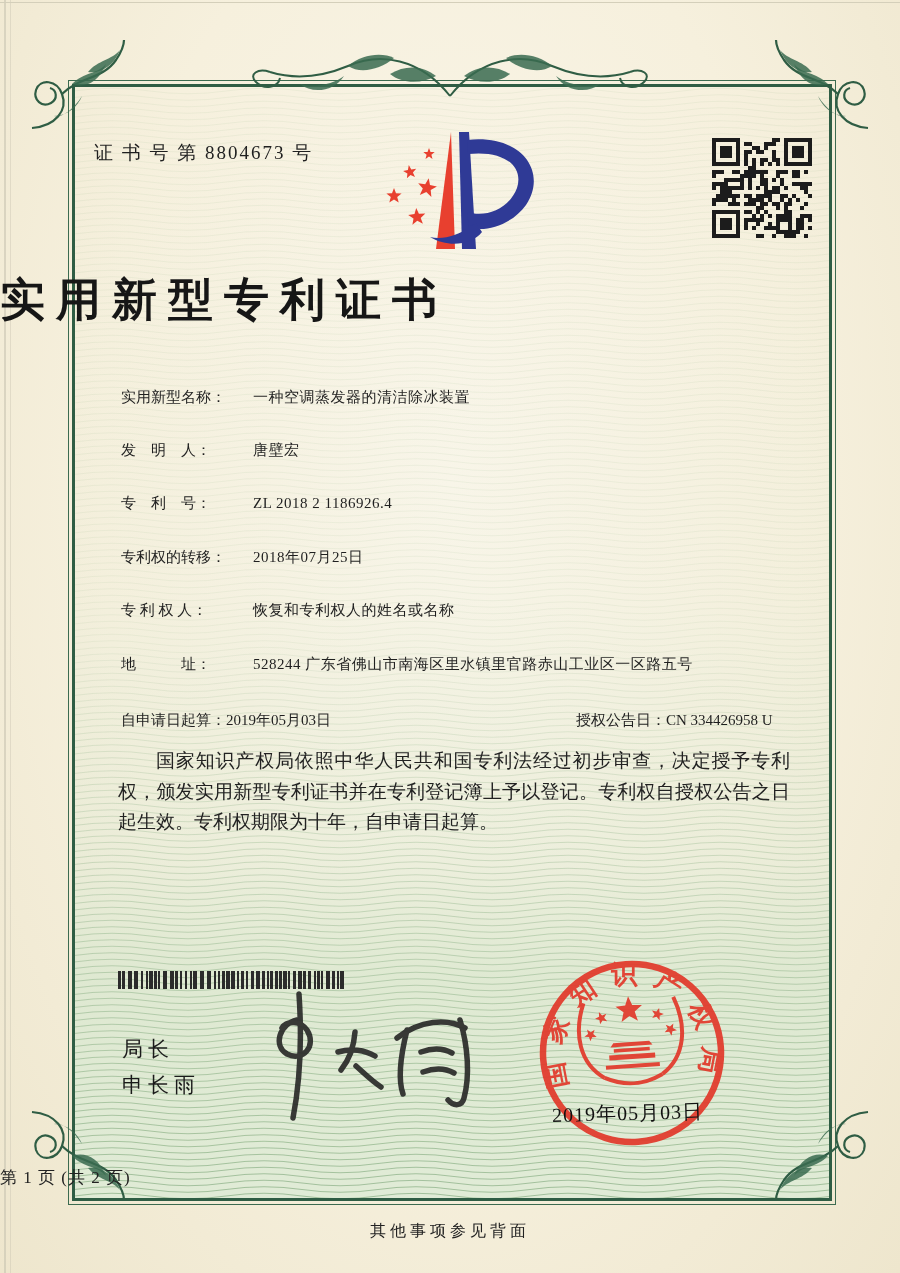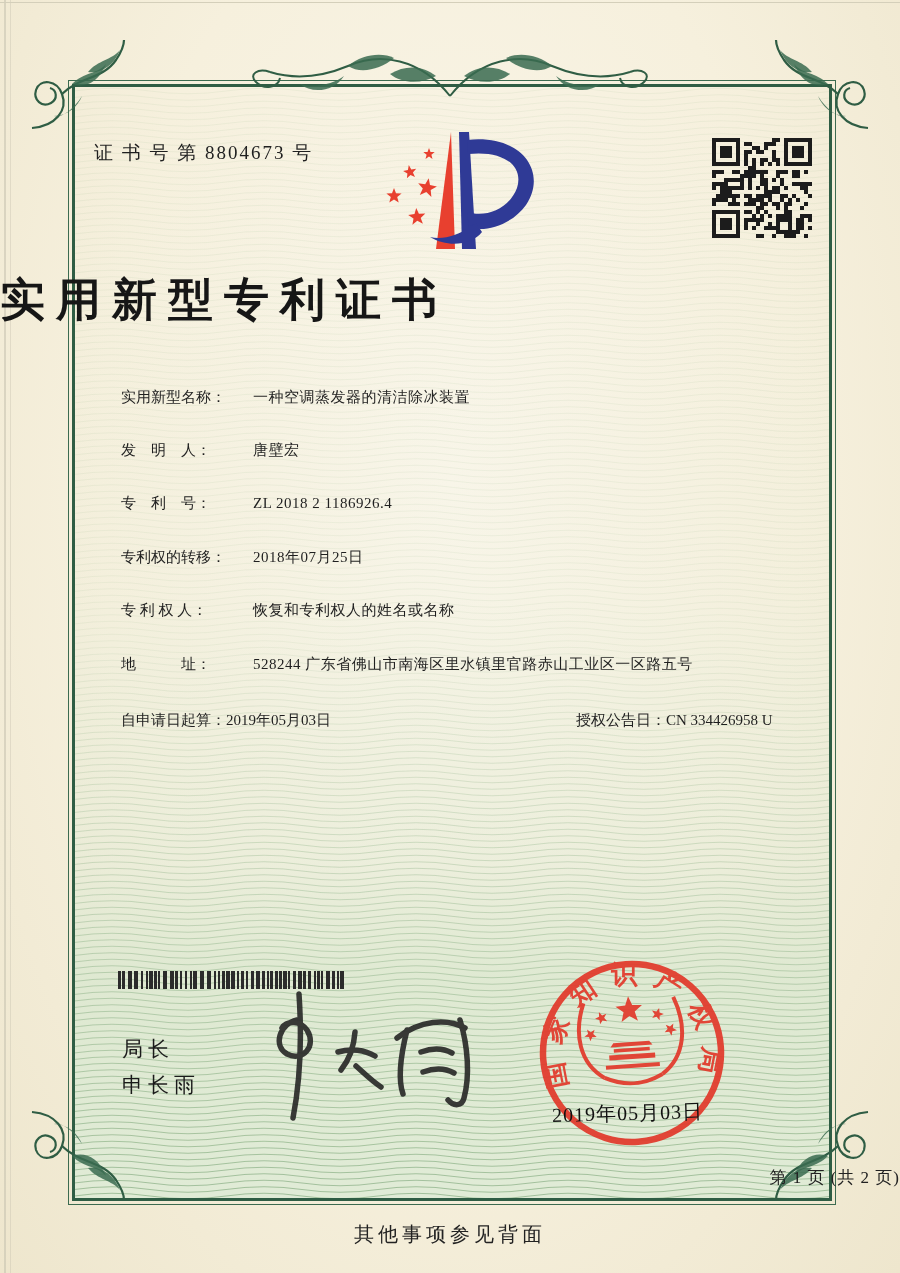--- a/index.html
+++ b/index.html
@@ -46,24 +46,24 @@
   .paras{position:absolute;left:118px;top:746px;width:672px;font-size:19px;line-height:30.5px;
          text-align:justify;color:#222;}
   .paras p{margin:0;text-indent:2em;}
   #barcode{position:absolute;left:118px;top:971px;}
   .signer{position:absolute;left:122px;top:1033px;font-family:Liberation Mono, monospace;
           font-size:21px;letter-spacing:5px;line-height:36px;color:#1a1a1a;}
   #signature{position:absolute;left:235px;top:980px;}
   .seal{position:absolute;left:535px;top:956px;width:194px;height:194px;transform:rotate(-4deg);opacity:.93;}
   .seal-date{position:absolute;left:552px;top:1100px;font-size:20px;color:#111;
              letter-spacing:1px;transform:rotate(-1.5deg);white-space:nowrap;}
-  .pagination{position:absolute;left:0;width:900px;top:1166px;text-align:right;
+  .pagination{position:absolute;left:0;width:900px;top:1166px;text-align:left;
               font-size:17px;letter-spacing:1px;color:#222;}
   .back-note{position:absolute;left:0;width:900px;top:1221px;text-align:center;
-             font-size:20px;letter-spacing:4px;color:#222;}
+             font-size:16px;letter-spacing:4px;color:#222;}
 </style>
 </head>
 <body>
 
 <div class="scan-line scan-l1"></div>
 <div class="scan-line scan-l2"></div>
 <div class="scan-top"></div>
 
 <div class="frame-tint"></div>
 <svg id="guilloche" width="756" height="1113">
@@ -622,20 +622,21 @@
 </div>
 <div class="frow" style="top:650px">
   <span class="flabel">地　　　址：</span><span class="fvalue fvalue-wrap">528244 广东省佛山市南海区里水镇里官路赤山工业区一区路五号</span>
 </div>
 <div class="frow" style="top:706px">
   <span>自申请日起算：</span><span>2019年05月03日</span>
   <span class="grant-no"><span>授权公告日：</span><span>CN 334426958 U</span></span>
 </div>
 
 <div class="paras">
+  <p>国家知识产权局依照中华人民共和国专利法经过初步审查，决定授予专利权，颁发实用新型专利证书并在专利登记簿上予以登记。专利权自授权公告之日起生效。专利权期限为十年，自申请日起算。</p>
 </div>
 
 <svg id="barcode" width="232" height="18" viewBox="0 0 232 18">
   <g id="barcode-g" fill="#2b2b2b" shape-rendering="crispEdges">
       <rect x="0" y="0" width="3" height="18"></rect>
       <rect x="4" y="0" width="3" height="18"></rect>
       <rect x="10" y="0" width="4" height="18"></rect>
       <rect x="16" y="0" width="4" height="18"></rect>
       <rect x="23" y="0" width="2" height="18"></rect>
       <rect x="28" y="0" width="2" height="18"></rect>

